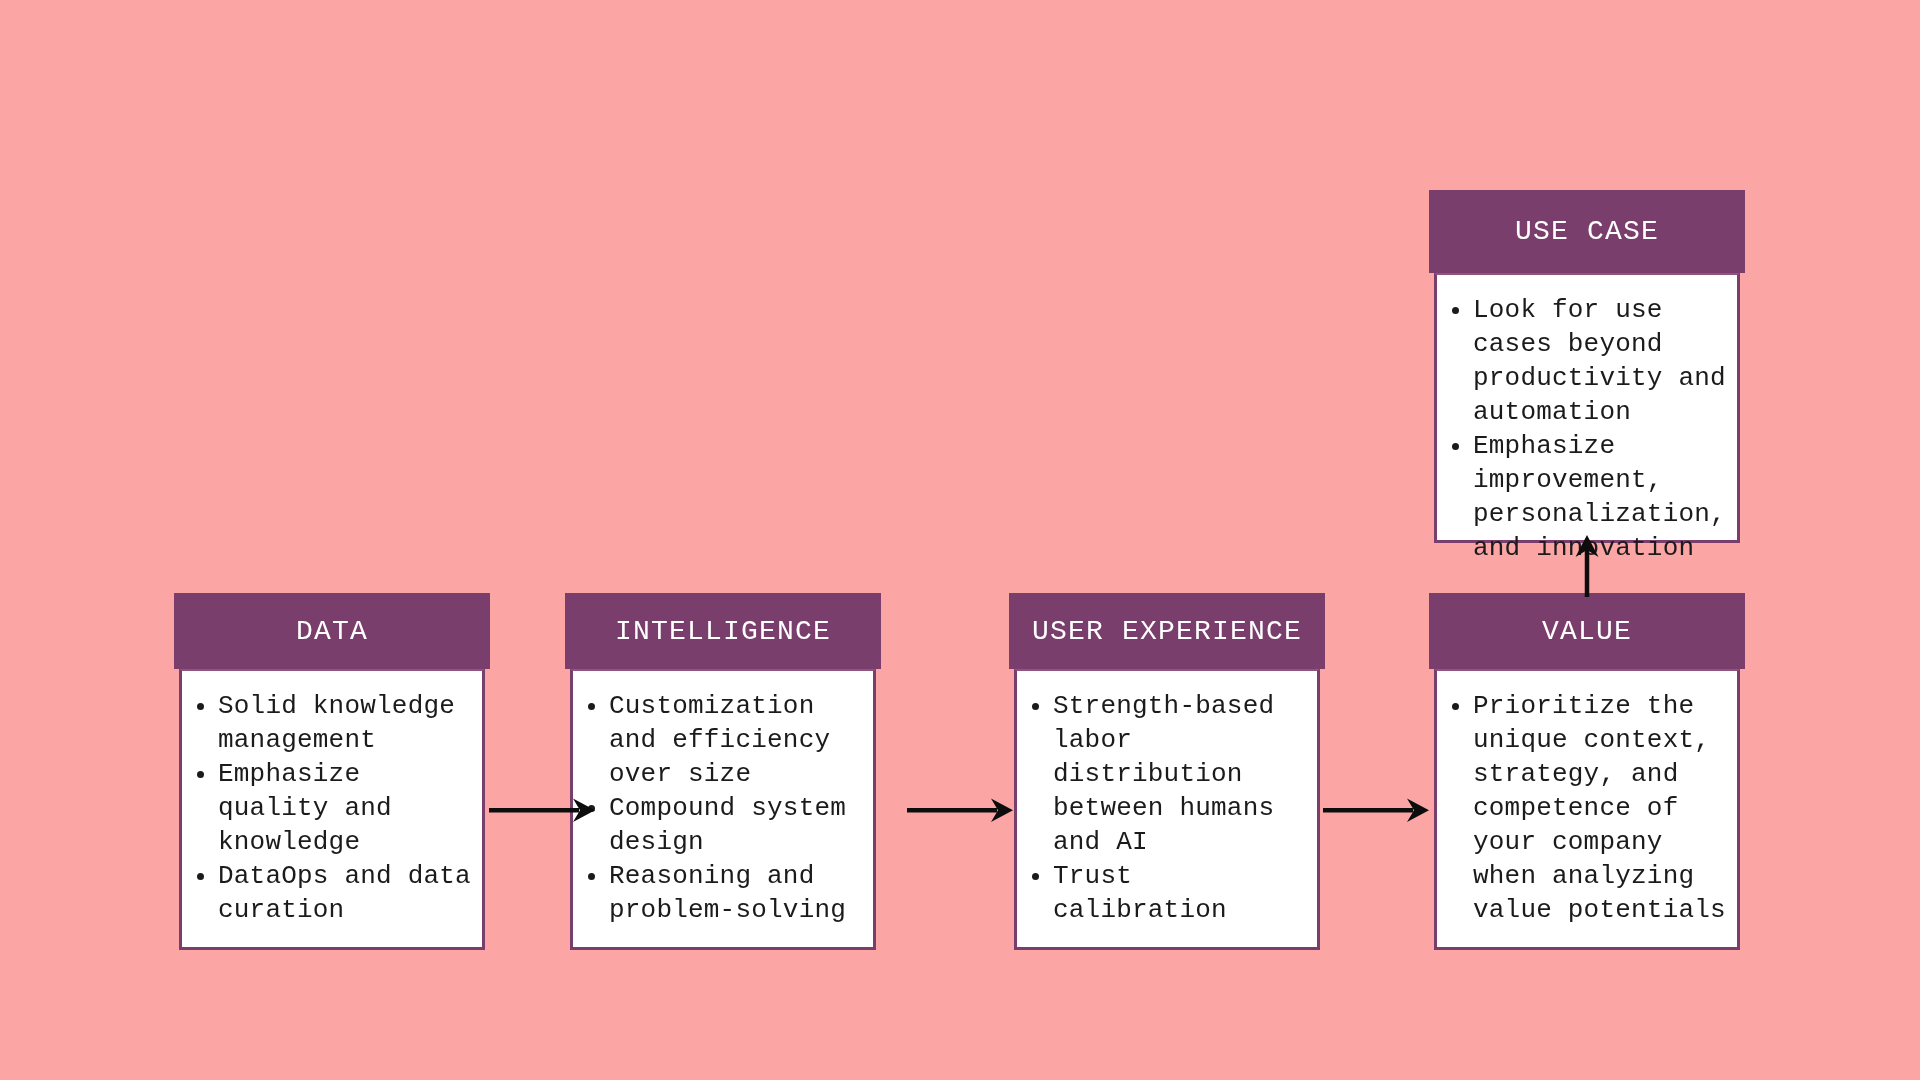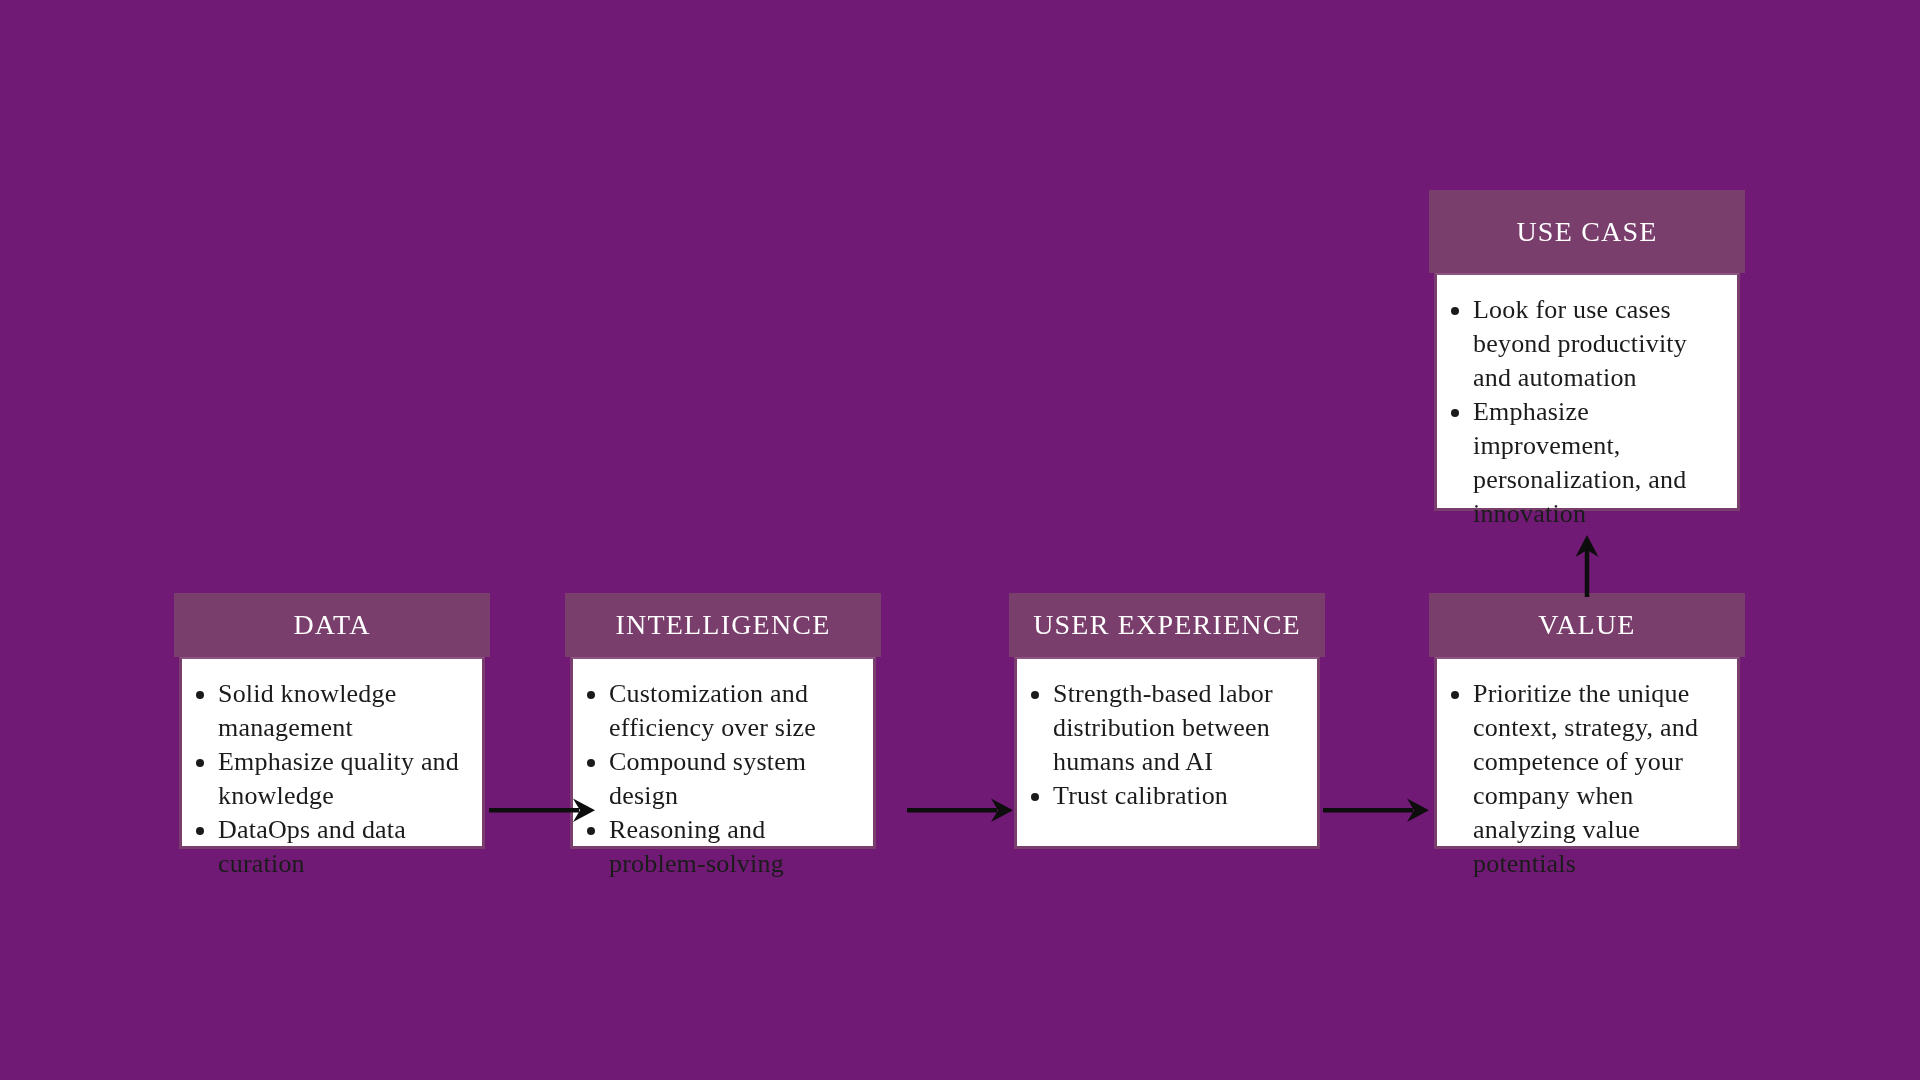--- a/index.html
+++ b/index.html
@@ -4,56 +4,56 @@
 <style>
   html, body {
     margin: 0;
     padding: 0;
     background: #ffffff;
   }
   .canvas {
     position: relative;
     width: 1920px;
     height: 1080px;
-    background: #701a75;
-    font-family: Liberation Serif, serif;
+    background: #fca5a5;
+    font-family: Liberation Mono, monospace;
     color: #1b1b1b;
     overflow: hidden;
   }
   .box {
     position: absolute;
     width: 316px;
   }
   .box-header {
-    height: 64px;
+    height: 76px;
     background: #7a3e6c;
     display: flex;
     align-items: center;
     justify-content: center;
     color: #ffffff;
     font-size: 28px;
     font-weight: 500;
     letter-spacing: 1.2px;
     text-transform: uppercase;
     white-space: nowrap;
   }
   .box.use-case .box-header {
     height: 83px;
   }
   .box-body {
     margin: 0 5px;
     background: #ffffff;
     border: 3px solid #7a3e6c;
     border-top: 2px solid #8d5580;
     box-sizing: border-box;
-    height: 192px;
+    height: 281px;
     padding: 18px 10px 8px 10px;
   }
   .box.use-case .box-body {
-    height: 238px;
+    height: 270px;
   }
   .box-body ul {
     margin: 0;
     padding: 0 0 0 26px;
     list-style: disc;
   }
   .box-body li {
     font-size: 26px;
     line-height: 34px;
     letter-spacing: 0.2px;

